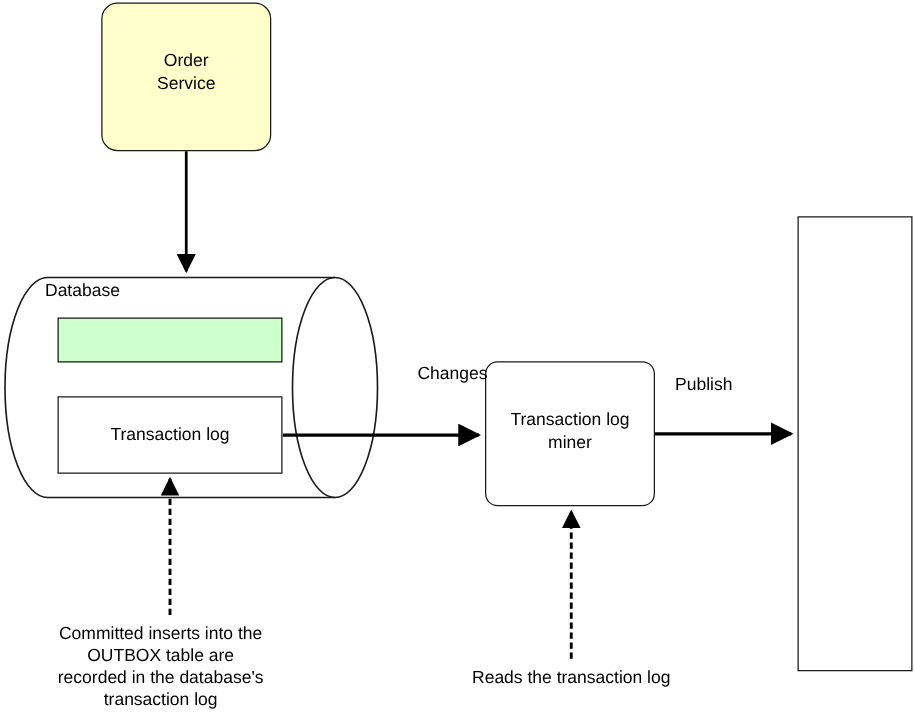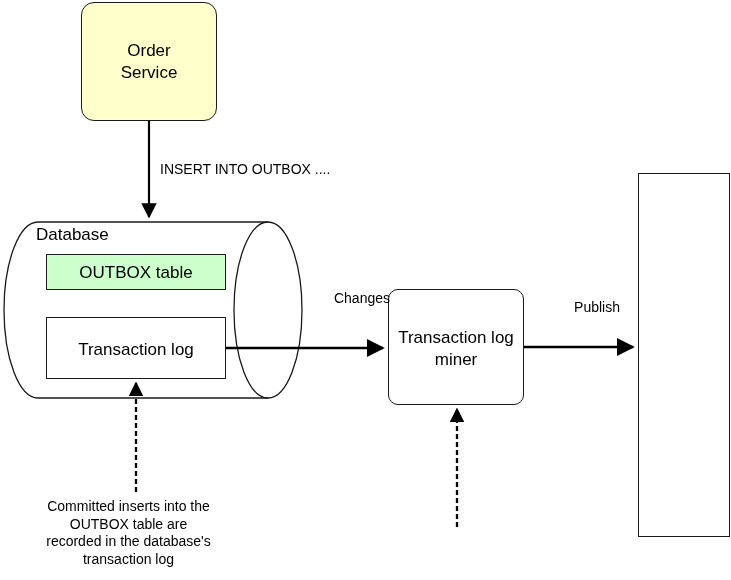--- a/index.html
+++ b/index.html
@@ -31,21 +31,21 @@
     line-height: 1.28;
     white-space: pre-line;
     pointer-events: none;
   }
   .edge-label {
     position: absolute;
     text-align: center;
     line-height: 1.25;
     white-space: pre-line;
   }
-  .fs15 { font-size: 17px; }
+  .fs15 { font-size: 14px; }
   .fs14 { font-size: 14px; }
   .fs13 { font-size: 14px; }
 
   
   #order-service-box {
     position: absolute;
     left: 81px; top: 2px;
     width: 136px; height: 119px;
     background: #ffffcc;
     border: 1.6px solid #1a1a1a;
@@ -112,21 +112,21 @@
     border: 1.5px solid #1a1a1a;
     box-sizing: border-box;
   }
   #message-broker-label {
     left: 638px; top: 333px; width: 92px;
   }
 
   
   #insert-label { left: 160px; top: 161px; width: 220px; text-align: left; }
   #changes-label { left: 300px; top: 290px; width: 90px; text-align: right; }
-  #publish-label { left: 540px; top: 299px; width: 80px; text-align: right; }
+  #publish-label { left: 540px; top: 299px; width: 80px; text-align: left; }
 
   
   #annotation-outbox { left: 16px; top: 498px; width: 225px; }
   #annotation-miner  { left: 352px; top: 533px; width: 210px; }
 </style>
 </head>
 <body>
 
 <div id="canvas">
 
@@ -160,36 +160,35 @@
     <line x1="457" y1="527" x2="457" y2="409" stroke="#000000" stroke-width="2.3" stroke-dasharray="5 3" marker-end="url(#arrow-dashed)"></line>
   </svg>
 
   <div id="order-service-box"></div>
   <div id="order-service-label" class="node-label fs15">Order
 Service</div>
 
   <div id="database-label" class="node-label fs15">Database</div>
 
   <div id="outbox-table-box"></div>
-  <div id="outbox-table-label" class="node-label fs15">OUTBOX table</div>
 
   <div id="transaction-log-box"></div>
   <div id="transaction-log-label" class="node-label fs15">Transaction log</div>
 
   <div id="log-miner-box"></div>
   <div id="log-miner-label" class="node-label fs15">Transaction log
 miner</div>
 
   <div id="message-broker-box"></div>
 
-  <div id="insert-label" class="edge-label fs14">INSERT INTO OUTBOX ....</div>
 
   <div id="changes-label" class="edge-label fs14">Changes</div>
 
   <div id="publish-label" class="edge-label fs14">Publish</div>
 
   <div id="annotation-outbox" class="edge-label fs13">Committed inserts into the
 OUTBOX table are
 recorded in the database's
 transaction log</div>
 
+  <div id="annotation-miner" class="edge-label fs13">Reads the transaction log</div>
 
 </div>
 
 </body></html>

